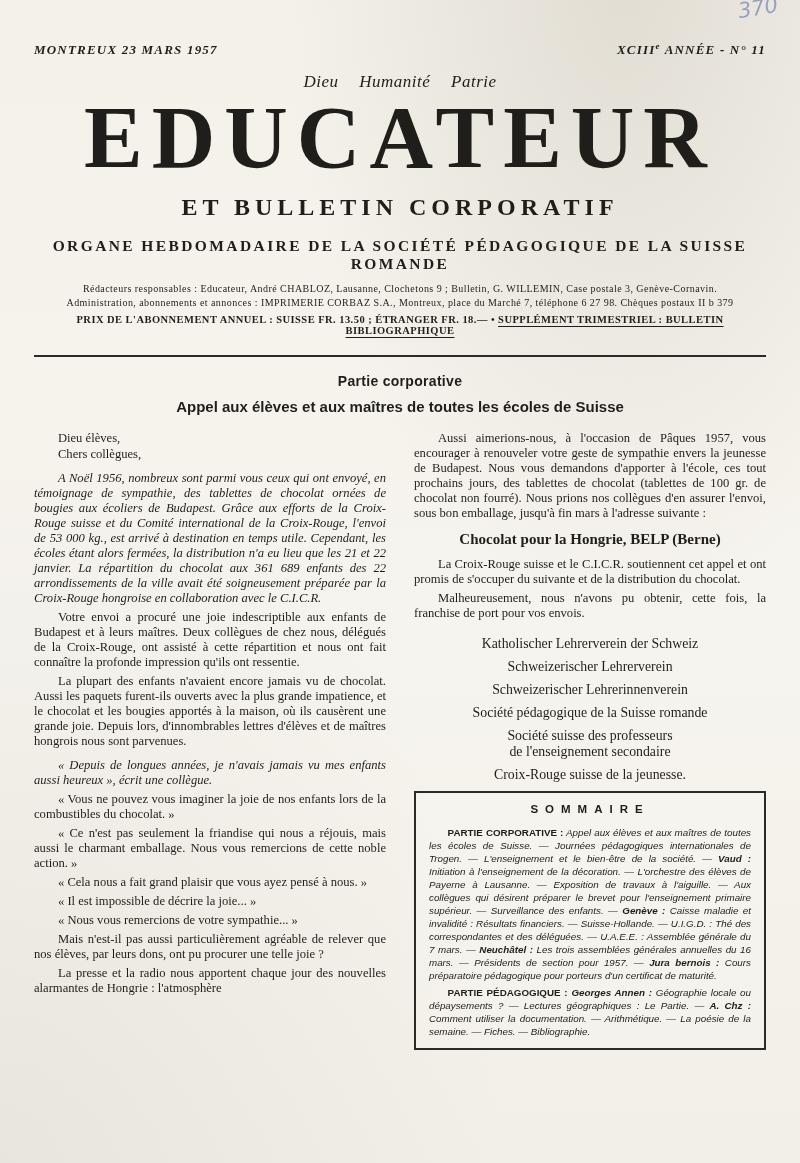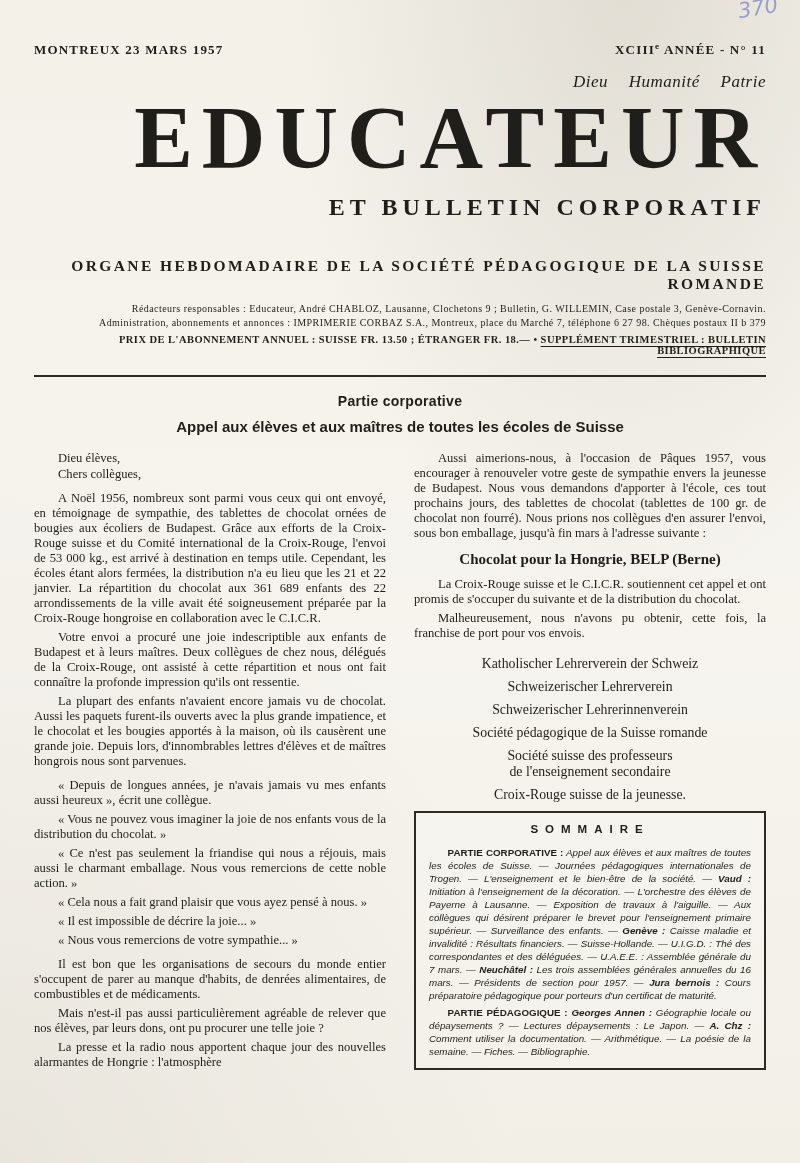--- a/index.html
+++ b/index.html
@@ -29,24 +29,25 @@
     transform: rotate(-10deg);
     opacity: .75;
   }
 
   .topline {
     display: flex;
     justify-content: space-between;
     font-weight: bold;
     font-size: 13px;
     letter-spacing: 1.2px;
+    font-style: italic;
   }
   .ord { font-size: 9px; vertical-align: super; line-height: 0; }
 
-  .masthead { text-align: right; }
+  .masthead { text-align: center; }
   .motto {
     margin-top: 14px;
     font-style: italic;
     font-size: 17px;
     word-spacing: 16px;
     letter-spacing: .5px;
   }
   .journal-title {
     margin-top: 4px;
     font-size: 88px;
@@ -55,21 +56,21 @@
     letter-spacing: 9px;
     font-family: "Liberation Serif", serif;
   }
   .journal-subtitle {
     margin-top: 14px;
     font-size: 24px;
     letter-spacing: 5px;
     font-weight: 600;
   }
   .organ {
-    margin-top: 36px;
+    margin-top: 16px;
     font-weight: bold;
     font-size: 15.5px;
     letter-spacing: 2.4px;
   }
   .fineprint {
     margin-top: 10px;
     font-size: 10px;
     letter-spacing: .45px;
     line-height: 12px;
   }
@@ -106,21 +107,21 @@
 
   .columns { display: flex; gap: 28px; margin-top: 16px; }
   .col {
     flex: 1;
     min-width: 0;
     font-size: 12.6px;
     line-height: 15px;
     text-align: justify;
   }
   .col p { margin: 0 0 4px 0; text-indent: 1.9em; }
-  .col p.gap-top { margin-top: 9px; }
+  .col p.gap-top { margin-top: 9px; font-style: italic; }
   .col p.salute { margin-bottom: 1px; }
 
   .address {
     text-align: center;
     font-weight: bold;
     font-size: 15px;
     margin: 11px 0 10px 0 !important;
     text-indent: 0 !important;
   }
 
@@ -184,26 +185,25 @@
 
     <div class="columns">
 
       <div class="col">
         <p class="salute">Dieu élèves,</p>
         <p class="salute">Chers collègues,</p>
         <p class="gap-top">A Noël 1956, nombreux sont parmi vous ceux qui ont envoyé, en témoignage de sympathie, des tablettes de chocolat ornées de bougies aux écoliers de Budapest. Grâce aux efforts de la Croix-Rouge suisse et du Comité international de la Croix-Rouge, l'envoi de 53 000 kg., est arrivé à destination en temps utile. Cependant, les écoles étant alors fermées, la distribution n'a eu lieu que les 21 et 22 janvier. La répartition du chocolat aux 361 689 enfants des 22 arrondissements de la ville avait été soigneusement préparée par la Croix-Rouge hongroise en collaboration avec le C.I.C.R.</p>
         <p>Votre envoi a procuré une joie indescriptible aux enfants de Budapest et à leurs maîtres. Deux collègues de chez nous, délégués de la Croix-Rouge, ont assisté à cette répartition et nous ont fait connaître la profonde impression qu'ils ont ressentie.</p>
         <p>La plupart des enfants n'avaient encore jamais vu de chocolat. Aussi les paquets furent-ils ouverts avec la plus grande impatience, et le chocolat et les bougies apportés à la maison, où ils causèrent une grande joie. Depuis lors, d'innombrables lettres d'élèves et de maîtres hongrois nous sont parvenues.</p>
         <p class="gap-top">« Depuis de longues années, je n'avais jamais vu mes enfants aussi heureux », écrit une collègue.</p>
-        <p>« Vous ne pouvez vous imaginer la joie de nos enfants vous de la distribution du chocolat. »</p>
+        <p>« Vous ne pouvez vous imaginer la joie de nos enfants lors de la combustibles du chocolat. »</p>
         <p>« Ce n'est pas seulement la friandise qui nous a réjouis, mais aussi le charmant emballage. Nous vous remercions de cette noble action. »</p>
         <p>« Cela nous a fait grand plaisir que vous ayez pensé à nous. »</p>
         <p>« Il est impossible de décrire la joie... »</p>
         <p>« Nous vous remercions de votre sympathie... »</p>
-        <p class="gap-top">Il est bon que les organisations de secours du monde entier s'occupent de parer au manque d'habits, de denrées alimentaires, de combustibles et de médicaments.</p>
         <p>Mais n'est-il pas aussi particulièrement agréable de relever que nos élèves, par leurs dons, ont pu procurer une telle joie ?</p>
         <p>La presse et la radio nous apportent chaque jour des nouvelles alarmantes de Hongrie : l'atmosphère</p>
       </div>
 
       <div class="col">
         <p>Aussi aimerions-nous, à l'occasion de Pâques 1957, vous encourager à renouveler votre geste de sympathie envers la jeunesse de Budapest. Nous vous demandons d'apporter à l'école, ces tout prochains jours, des tablettes de chocolat (tablettes de 100 gr. de chocolat non fourré). Nous prions nos collègues d'en assurer l'envoi, sous bon emballage, jusqu'à fin mars à l'adresse suivante :</p>
         <p class="address">Chocolat pour la Hongrie, BELP (Berne)</p>
         <p>La Croix-Rouge suisse et le C.I.C.R. soutiennent cet appel et ont promis de s'occuper du suivante et de la distribution du chocolat.</p>
         <p>Malheureusement, nous n'avons pu obtenir, cette fois, la franchise de port pour vos envois.</p>
 
@@ -216,20 +216,20 @@
           <div class="sig cont">de l'enseignement secondaire</div>
           <div class="sig">Croix-Rouge suisse de la jeunesse.</div>
         </div>
 
         <div class="sommaire">
           <div class="sommaire-title">SOMMAIRE</div>
           <p class="som-p">
             <span class="som-label">PARTIE CORPORATIVE :</span><span> Appel aux élèves et aux maîtres de toutes les écoles de Suisse. — Journées pédagogiques internationales de Trogen. — L'enseignement et le bien-être de la société. — </span><span class="som-b">Vaud :</span><span> Initiation à l'enseignement de la décoration. — L'orchestre des élèves de Payerne à Lausanne. — Exposition de travaux à l'aiguille. — Aux collègues qui désirent préparer le brevet pour l'enseignement primaire supérieur. — Surveillance des enfants. — </span><span class="som-b">Genève :</span><span> Caisse maladie et invalidité : Résultats financiers. — Suisse-Hollande. — U.I.G.D. : Thé des correspondantes et des déléguées. — U.A.E.E. : Assemblée générale du 7 mars. — </span><span class="som-b">Neuchâtel :</span><span> Les trois assemblées générales annuelles du 16 mars. — Présidents de section pour 1957. — </span><span class="som-b">Jura bernois :</span><span> Cours préparatoire pédagogique pour porteurs d'un certificat de maturité.</span>
           </p>
           <p class="som-p">
-            <span class="som-label">PARTIE PÉDAGOGIQUE :</span><span class="som-b"> Georges Annen :</span><span> Géographie locale ou dépaysements ? — Lectures dépaysements : Le Japon. — </span><span class="som-b">A. Chz :</span><span> Comment utiliser la documentation. — Arithmétique. — La poésie de la semaine. — Fiches. — Bibliographie.</span>
+            <span class="som-label">PARTIE PÉDAGOGIQUE :</span><span class="som-b"> Georges Annen :</span><span> Géographie locale ou dépaysements ? — Lectures géographiques : Le Partie. — </span><span class="som-b">A. Chz :</span><span> Comment utiliser la documentation. — Arithmétique. — La poésie de la semaine. — Fiches. — Bibliographie.</span>
           </p>
         </div>
       </div>
 
     </div>
   </div>
 </div>
 
 </body></html>

